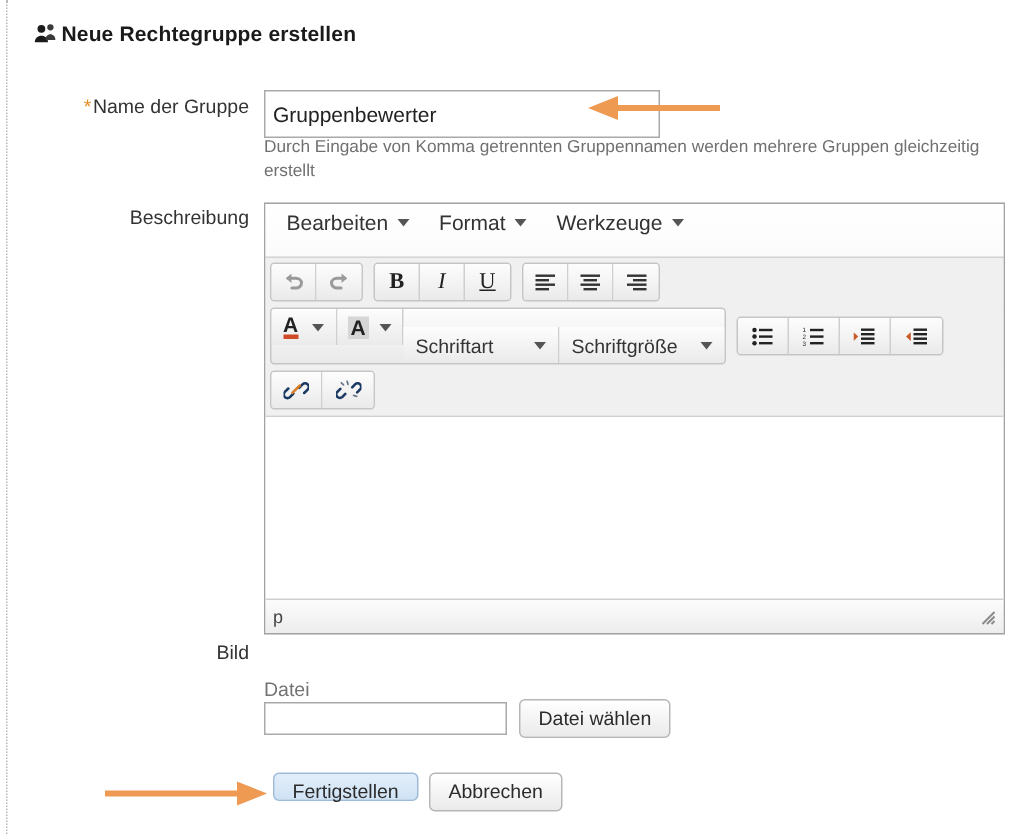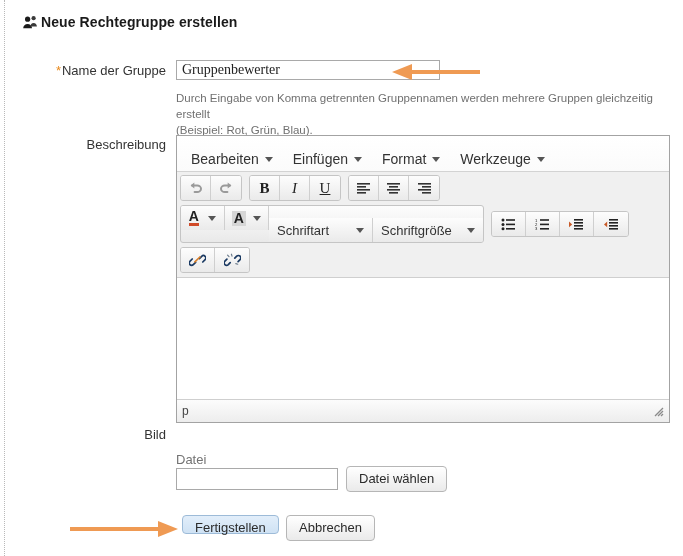--- a/index.html
+++ b/index.html
@@ -62,25 +62,25 @@
     font-size: 13px;
     margin-right: 1px;
   }
 
   
   .name-input {
     position: absolute;
     left: 176px;
     top: 60px;
     width: 264px;
-    height: 20px;
+    height: 32px;
     box-sizing: border-box;
     border: 1px solid #a9a9a9;
     background: #fff;
-    font-family: Liberation Serif, serif;
+    font-family: Liberation Sans, sans-serif;
     font-size: 14px;
     color: #222;
     padding: 1px 5px;
     outline: none;
   }
 
   .help-text {
     position: absolute;
     left: 176px;
     top: 90px;
@@ -100,21 +100,21 @@
     box-sizing: border-box;
     border: 1px solid #a3a3a3;
     background: #f0f0f0;
     display: flex;
     flex-direction: column;
   }
   .mce-menubar {
     height: 36px;
     box-sizing: border-box;
     display: flex;
-    align-items: flex-end;
+    align-items: flex-start;
     padding: 0 4px;
     background: linear-gradient(#ffffff, #fbfbfb);
     border-bottom: 1px solid #d3d3d3;
   }
   .mce-menuitem {
     display: flex;
     align-items: center;
     gap: 6px;
     padding: 4px 10px;
     font-size: 14px;
@@ -292,34 +292,29 @@
 </div>
 
 <div class="row-label" style="left:20px; top:63px; width:146px;">
   <span class="req-star">*</span><span>Name der Gruppe</span>
 </div>
 
 <input class="name-input" type="text" value="Gruppenbewerter" style="">
 
 <div class="help-text">
   <div>Durch Eingabe von Komma getrennten Gruppennamen werden mehrere Gruppen gleichzeitig erstellt</div>
-  <div>(Beispiel: Rot, Grün, Blau).</div>
 </div>
 
 <div class="row-label" style="left:20px; top:137px; width:146px;">Beschreibung</div>
 
 <div class="editor">
 
   <div class="mce-menubar">
     <div class="mce-menuitem">
       <span>Bearbeiten</span>
-      <span class="caret"></span>
-    </div>
-    <div class="mce-menuitem">
-      <span>Einfügen</span>
       <span class="caret"></span>
     </div>
     <div class="mce-menuitem">
       <span>Format</span>
       <span class="caret"></span>
     </div>
     <div class="mce-menuitem">
       <span>Werkzeuge</span>
       <span class="caret"></span>
     </div>

